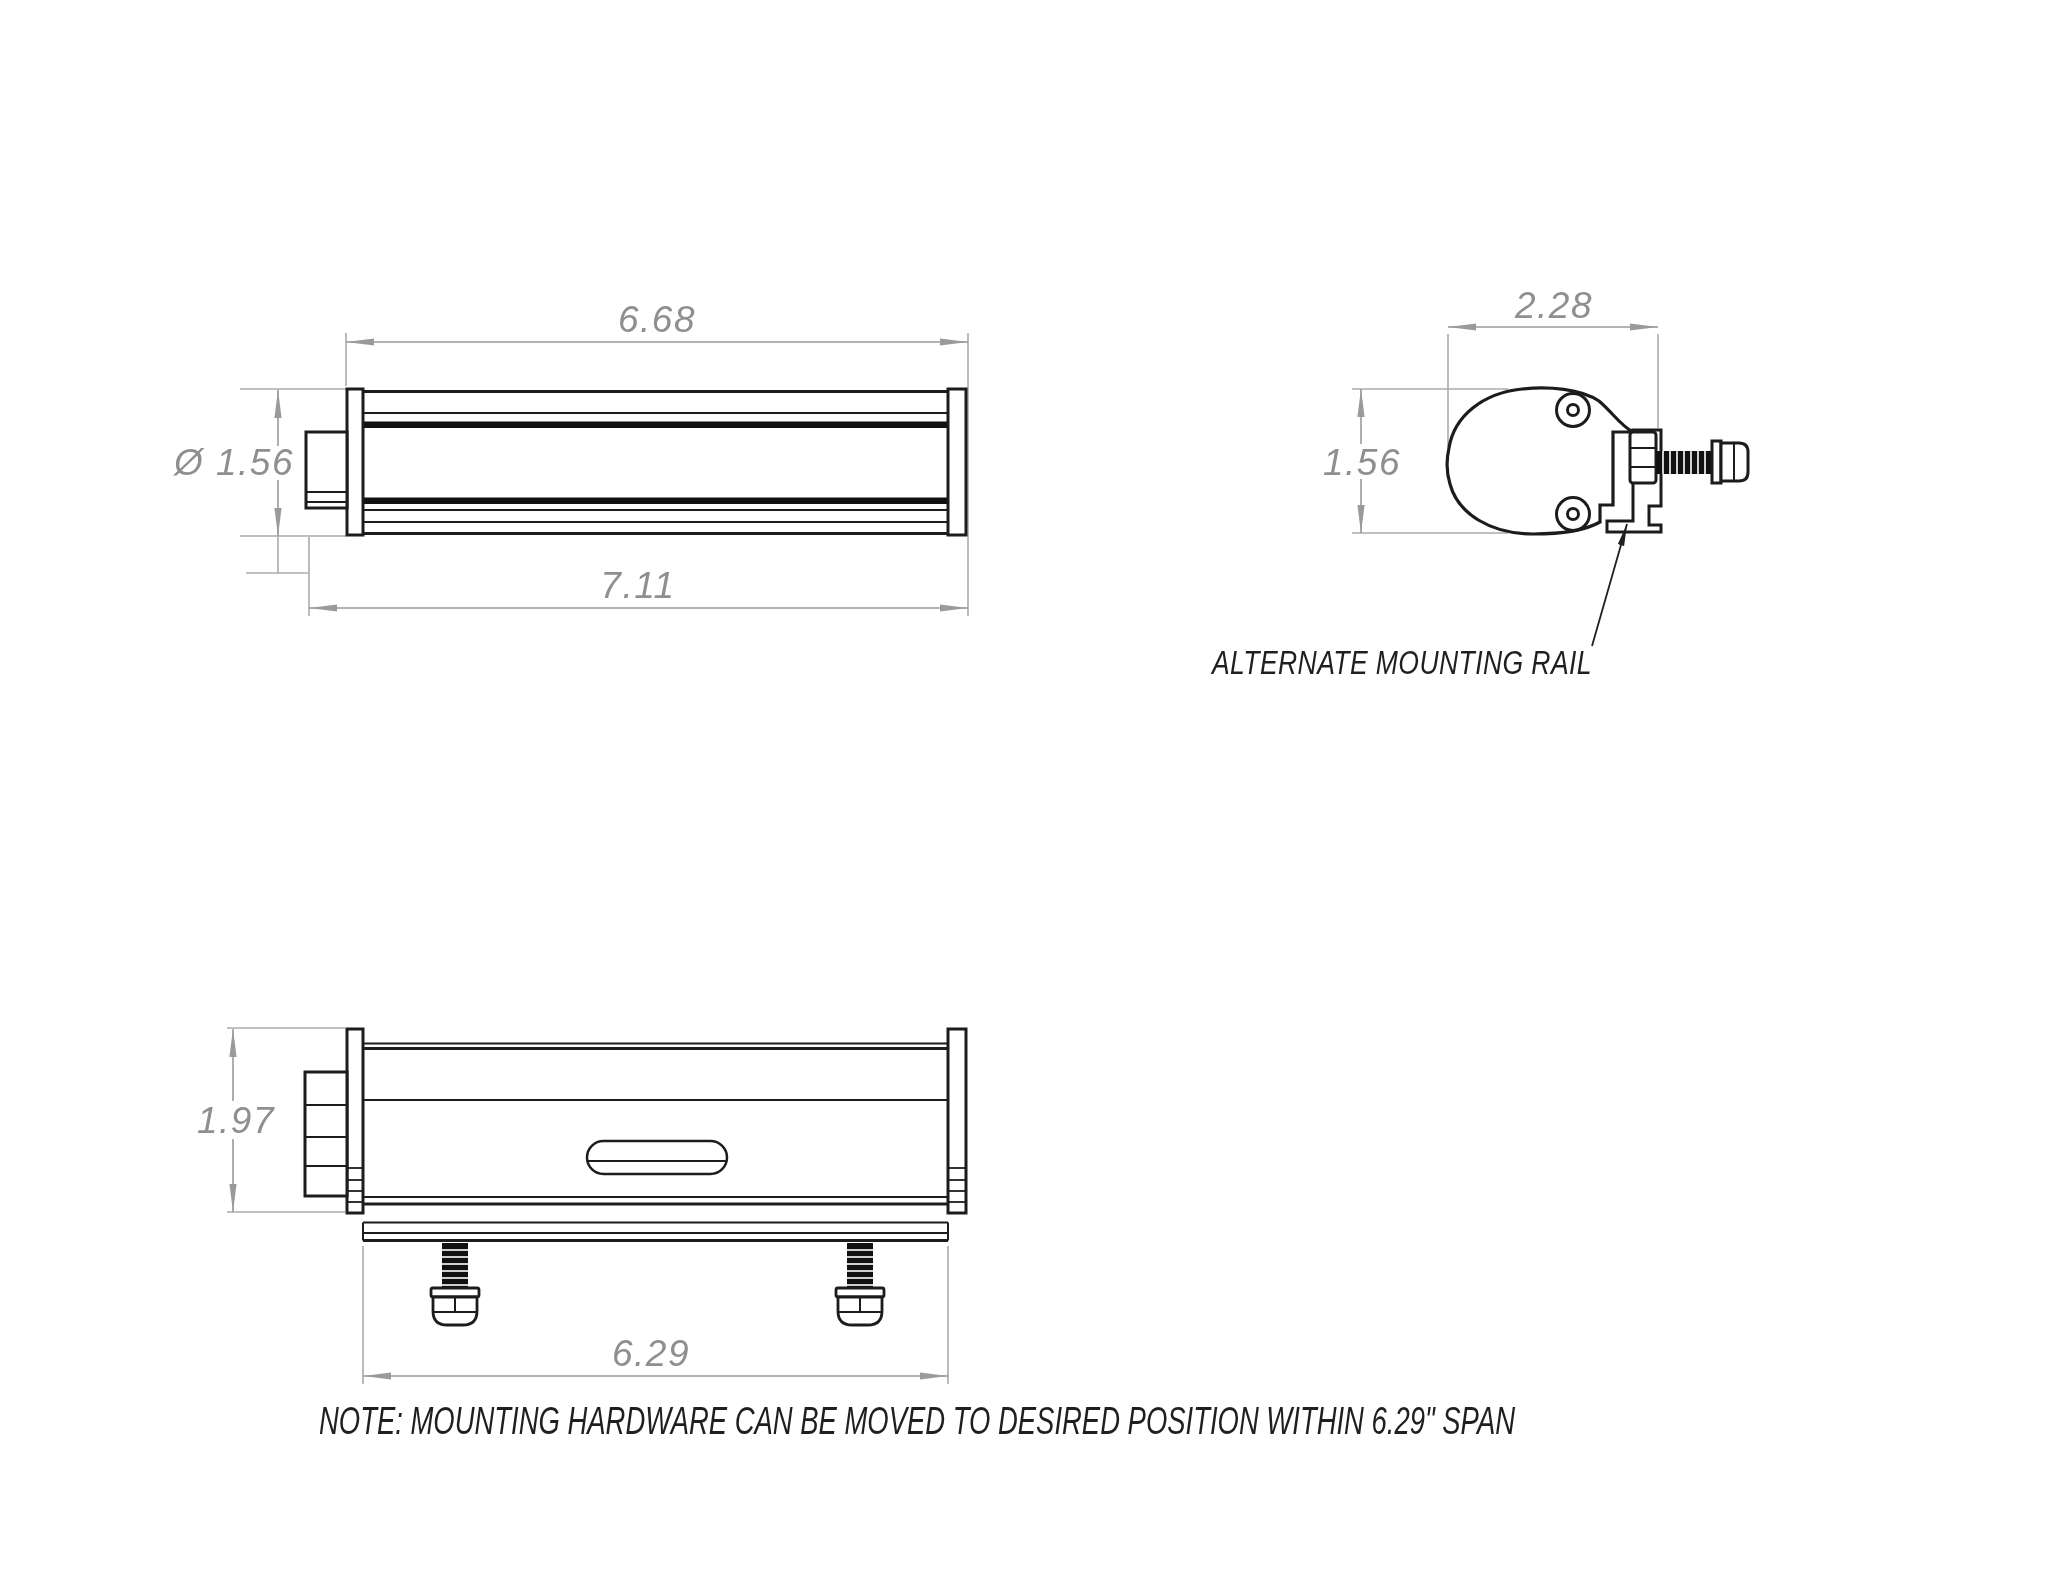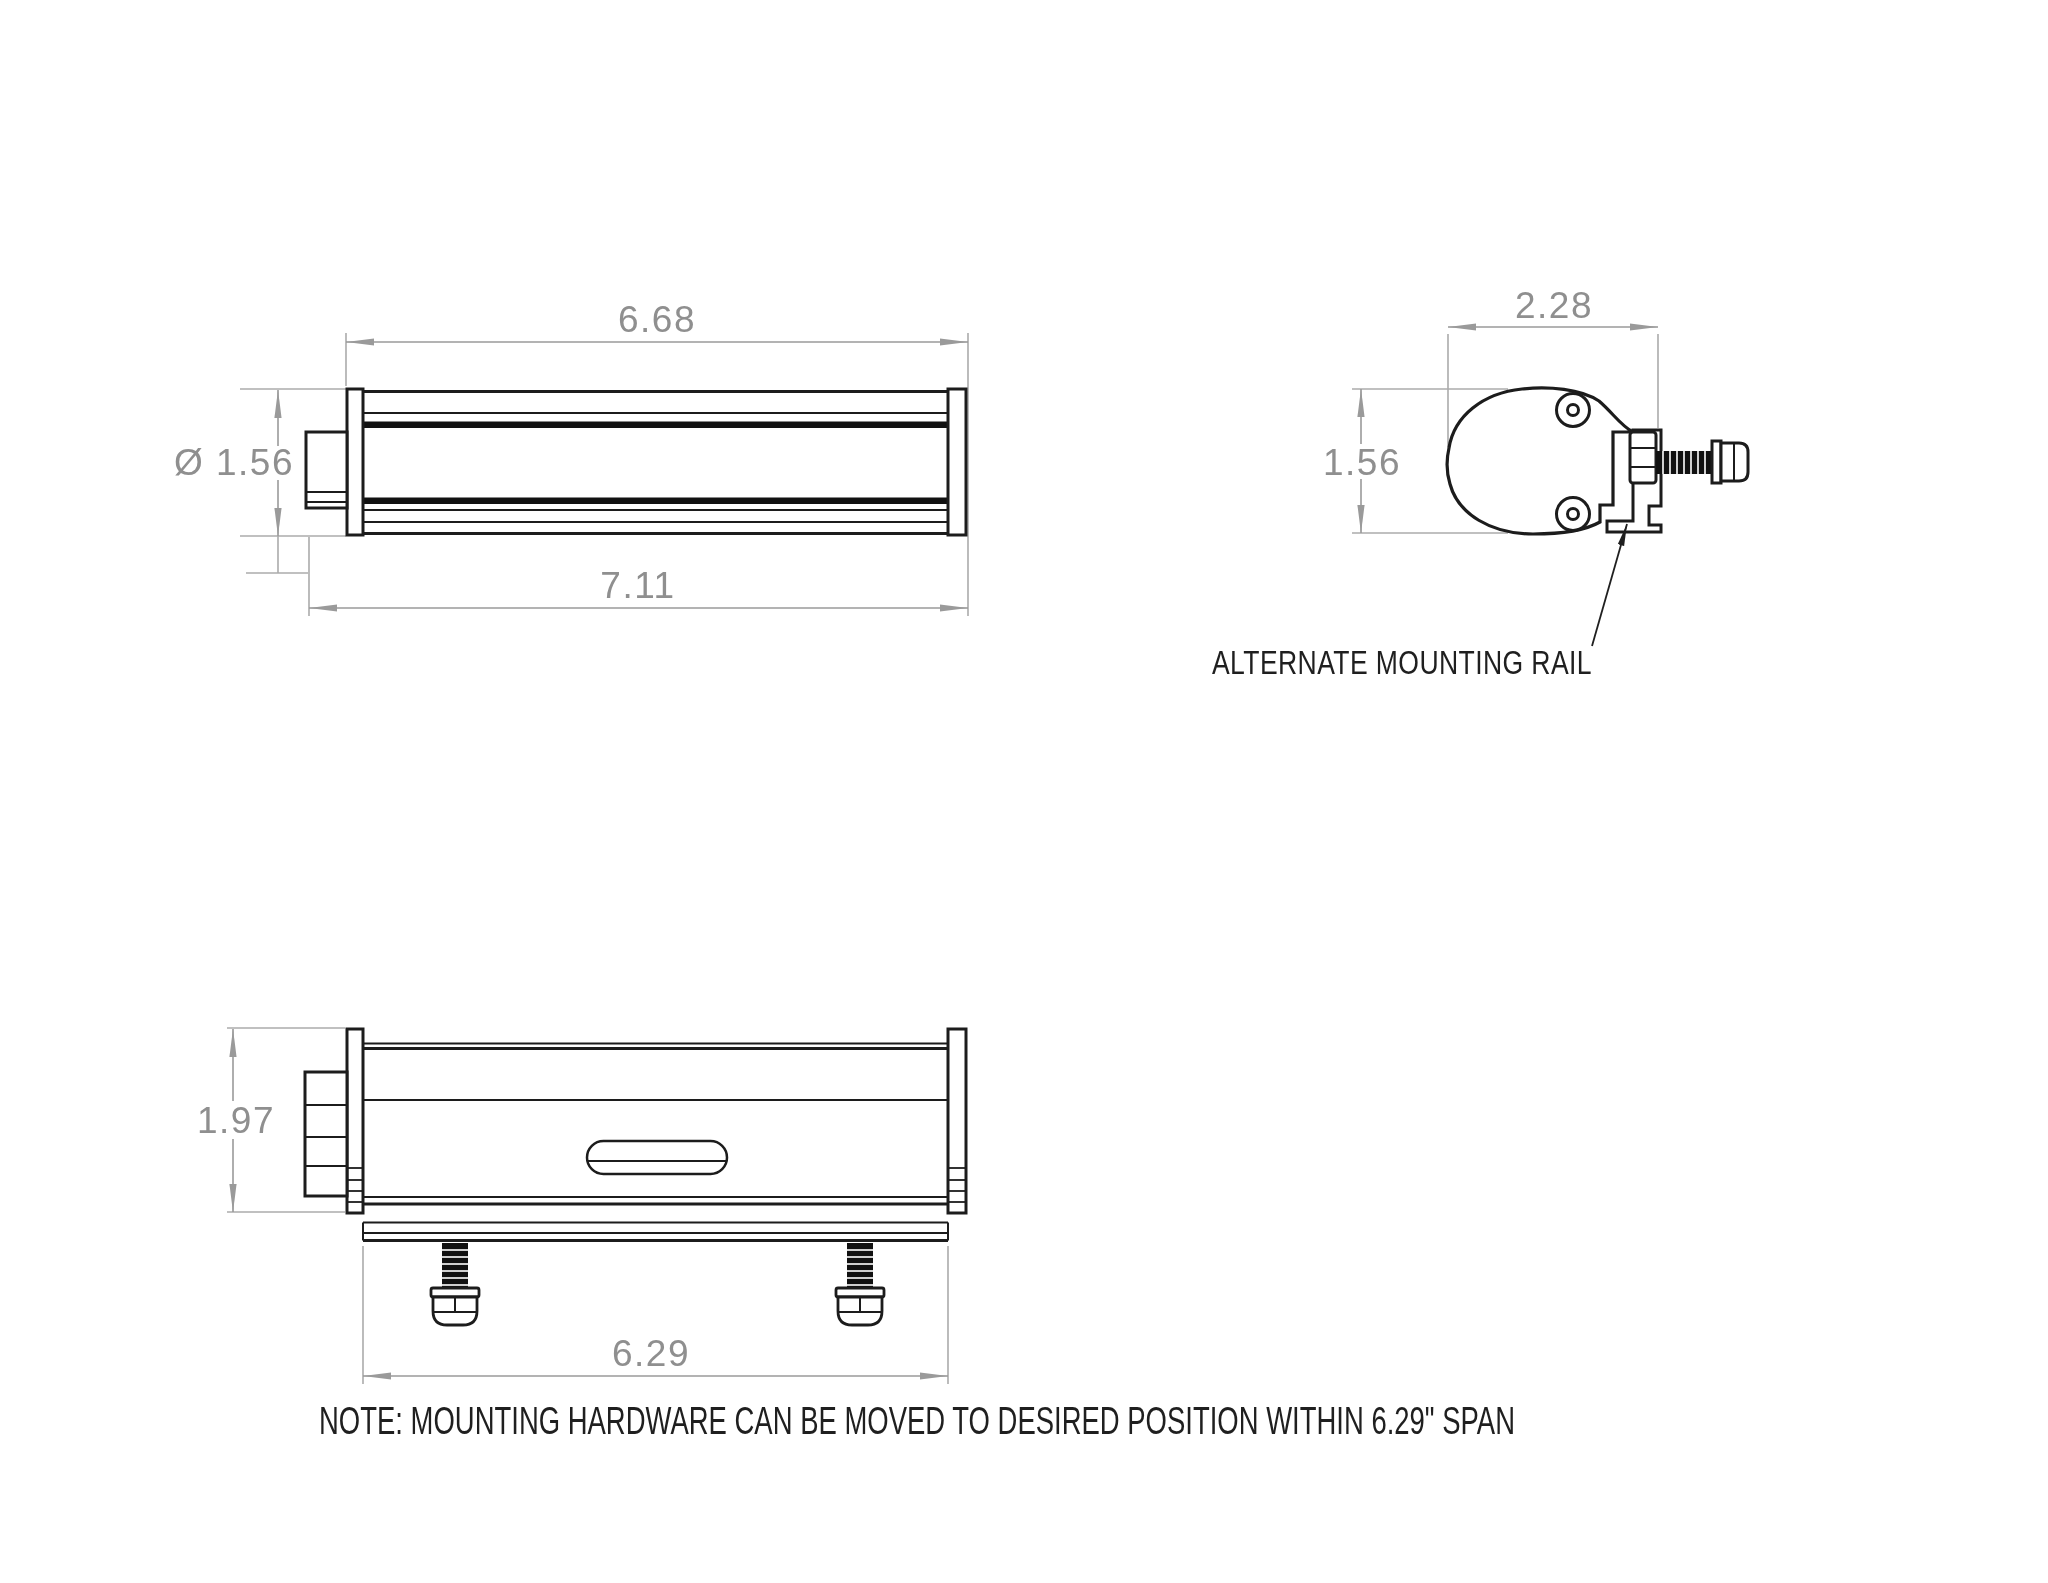--- a/index.html
+++ b/index.html
@@ -7,20 +7,21 @@
     padding: 0;
     background: #ffffff;
     width: 2048px;
     height: 1583px;
     overflow: hidden;
   }
   .drawing-wrap {
     width: 1780px;
     height: 1583px;
     background: #86efac;
+    font-style: italic;
   }
   svg { display: block; }
   text {
     font-family: "Liberation Sans", "DejaVu Sans", sans-serif;
   }
   .dim-text {
     fill: #8f8f8f;
     font-size: 37px;
     letter-spacing: 1.5px;
   }

